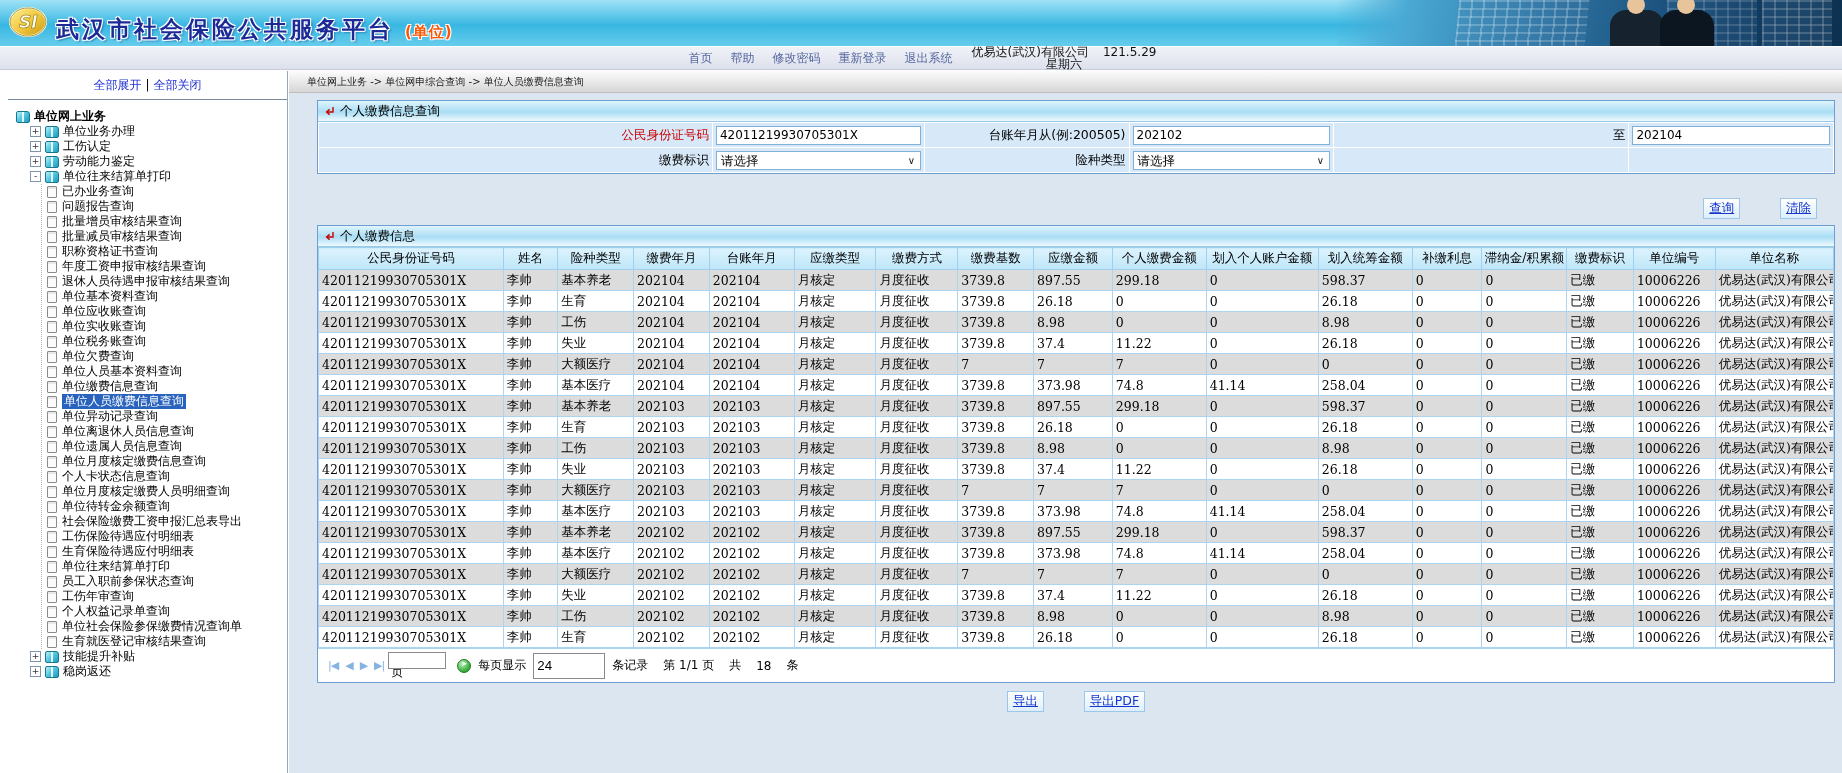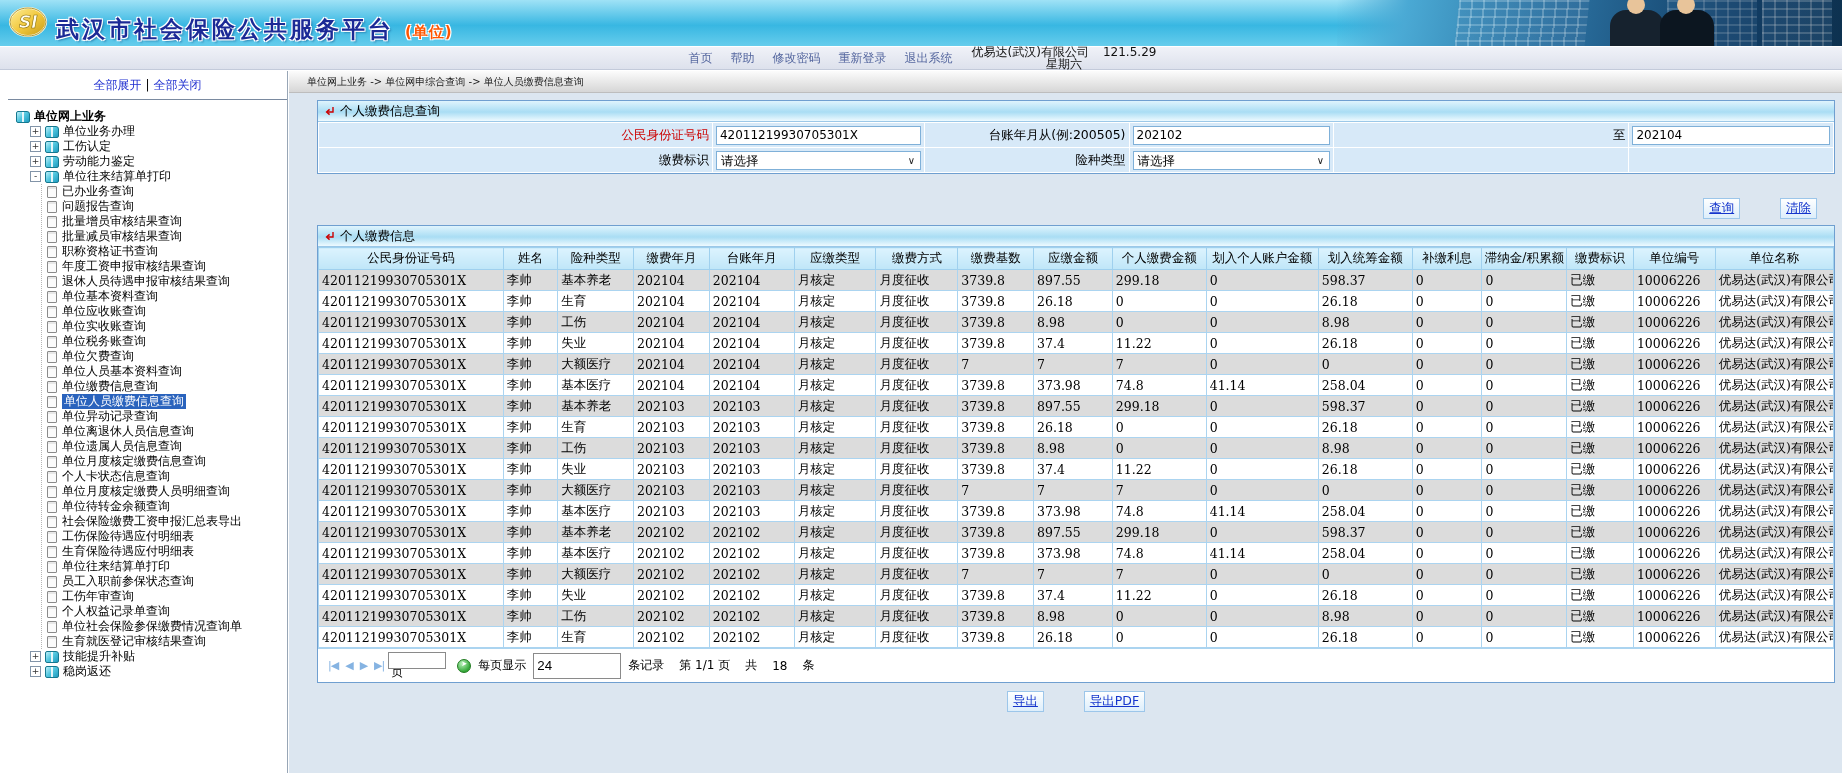--- a/index.html
+++ b/index.html
@@ -91,21 +91,21 @@
   .rtable tr.even td { background:#ffffff; }
 
   
   .pager { display:flex; align-items:center; gap:7px; padding:3px 0 3px 10px; background:#fff; border-top:1px solid #abd4f0; }
   .pnav { color:#85b3e2; font-size:11px; cursor:pointer; letter-spacing:-1px; }
   .goto-labels { line-height:12px; text-align:left; }
   .goto-input { width:58px; height:17px; border:1px solid #8a8a8a; margin:0 4px; }
   .go-icon { width:14px; height:14px; border-radius:50%; border:1px solid #1e7a1e; flex:none;
     background:radial-gradient(circle at 35% 30%,#b8f2ba,#35a839 70%); position:relative; cursor:pointer; }
   .go-icon::after { content:"➤"; position:absolute; left:3px; top:0px; font-size:7px; color:#fff; }
-  .pp-input { width:88px; height:17px; border:1px solid #8a8a8a; padding:12px 3px; }
+  .pp-input { width:72px; height:17px; border:1px solid #8a8a8a; padding:12px 3px; }
   .pspace { margin-left:8px; }
 
   .exportrow { text-align:center; padding-top:8px; }
 
   
   .handle { position:absolute; left:289px; top:330px; width:10px; height:92px; background:#eaf3fb;
     border:1px solid #7aa9d4; border-radius:5px; display:flex; align-items:center; justify-content:center;
     font-size:7px; color:#2a63bd; cursor:pointer; }
 </style>
 </head>

